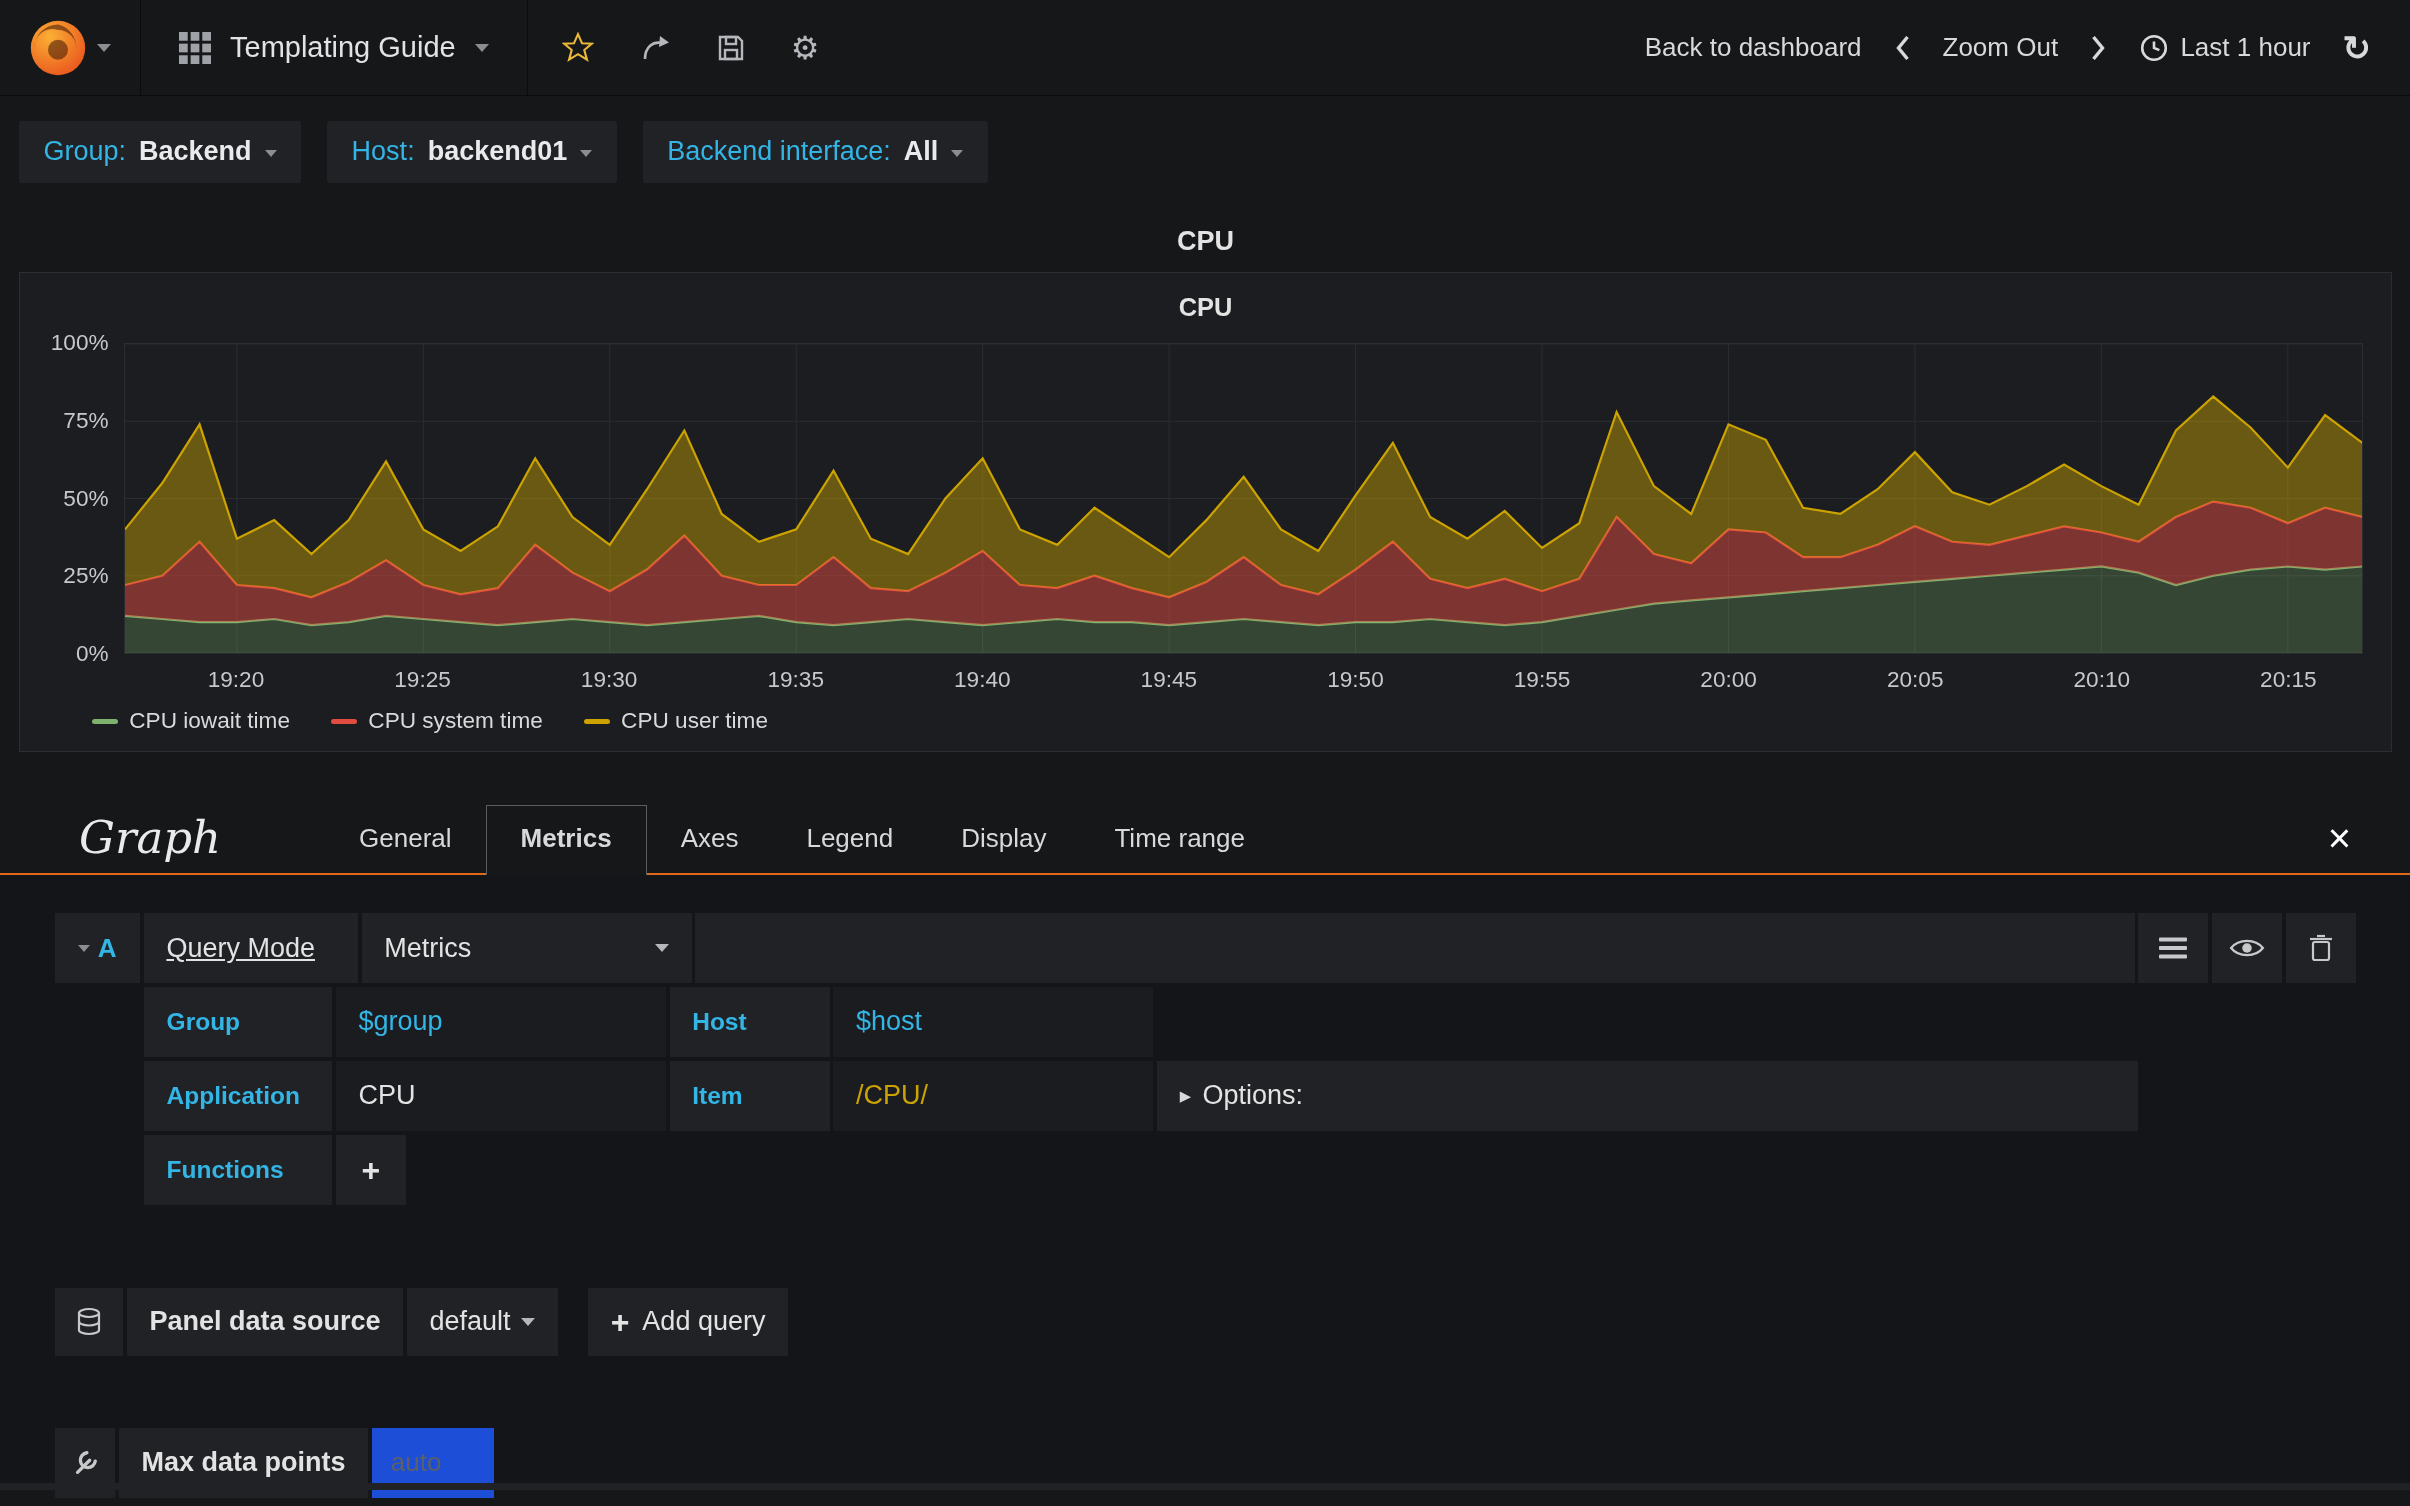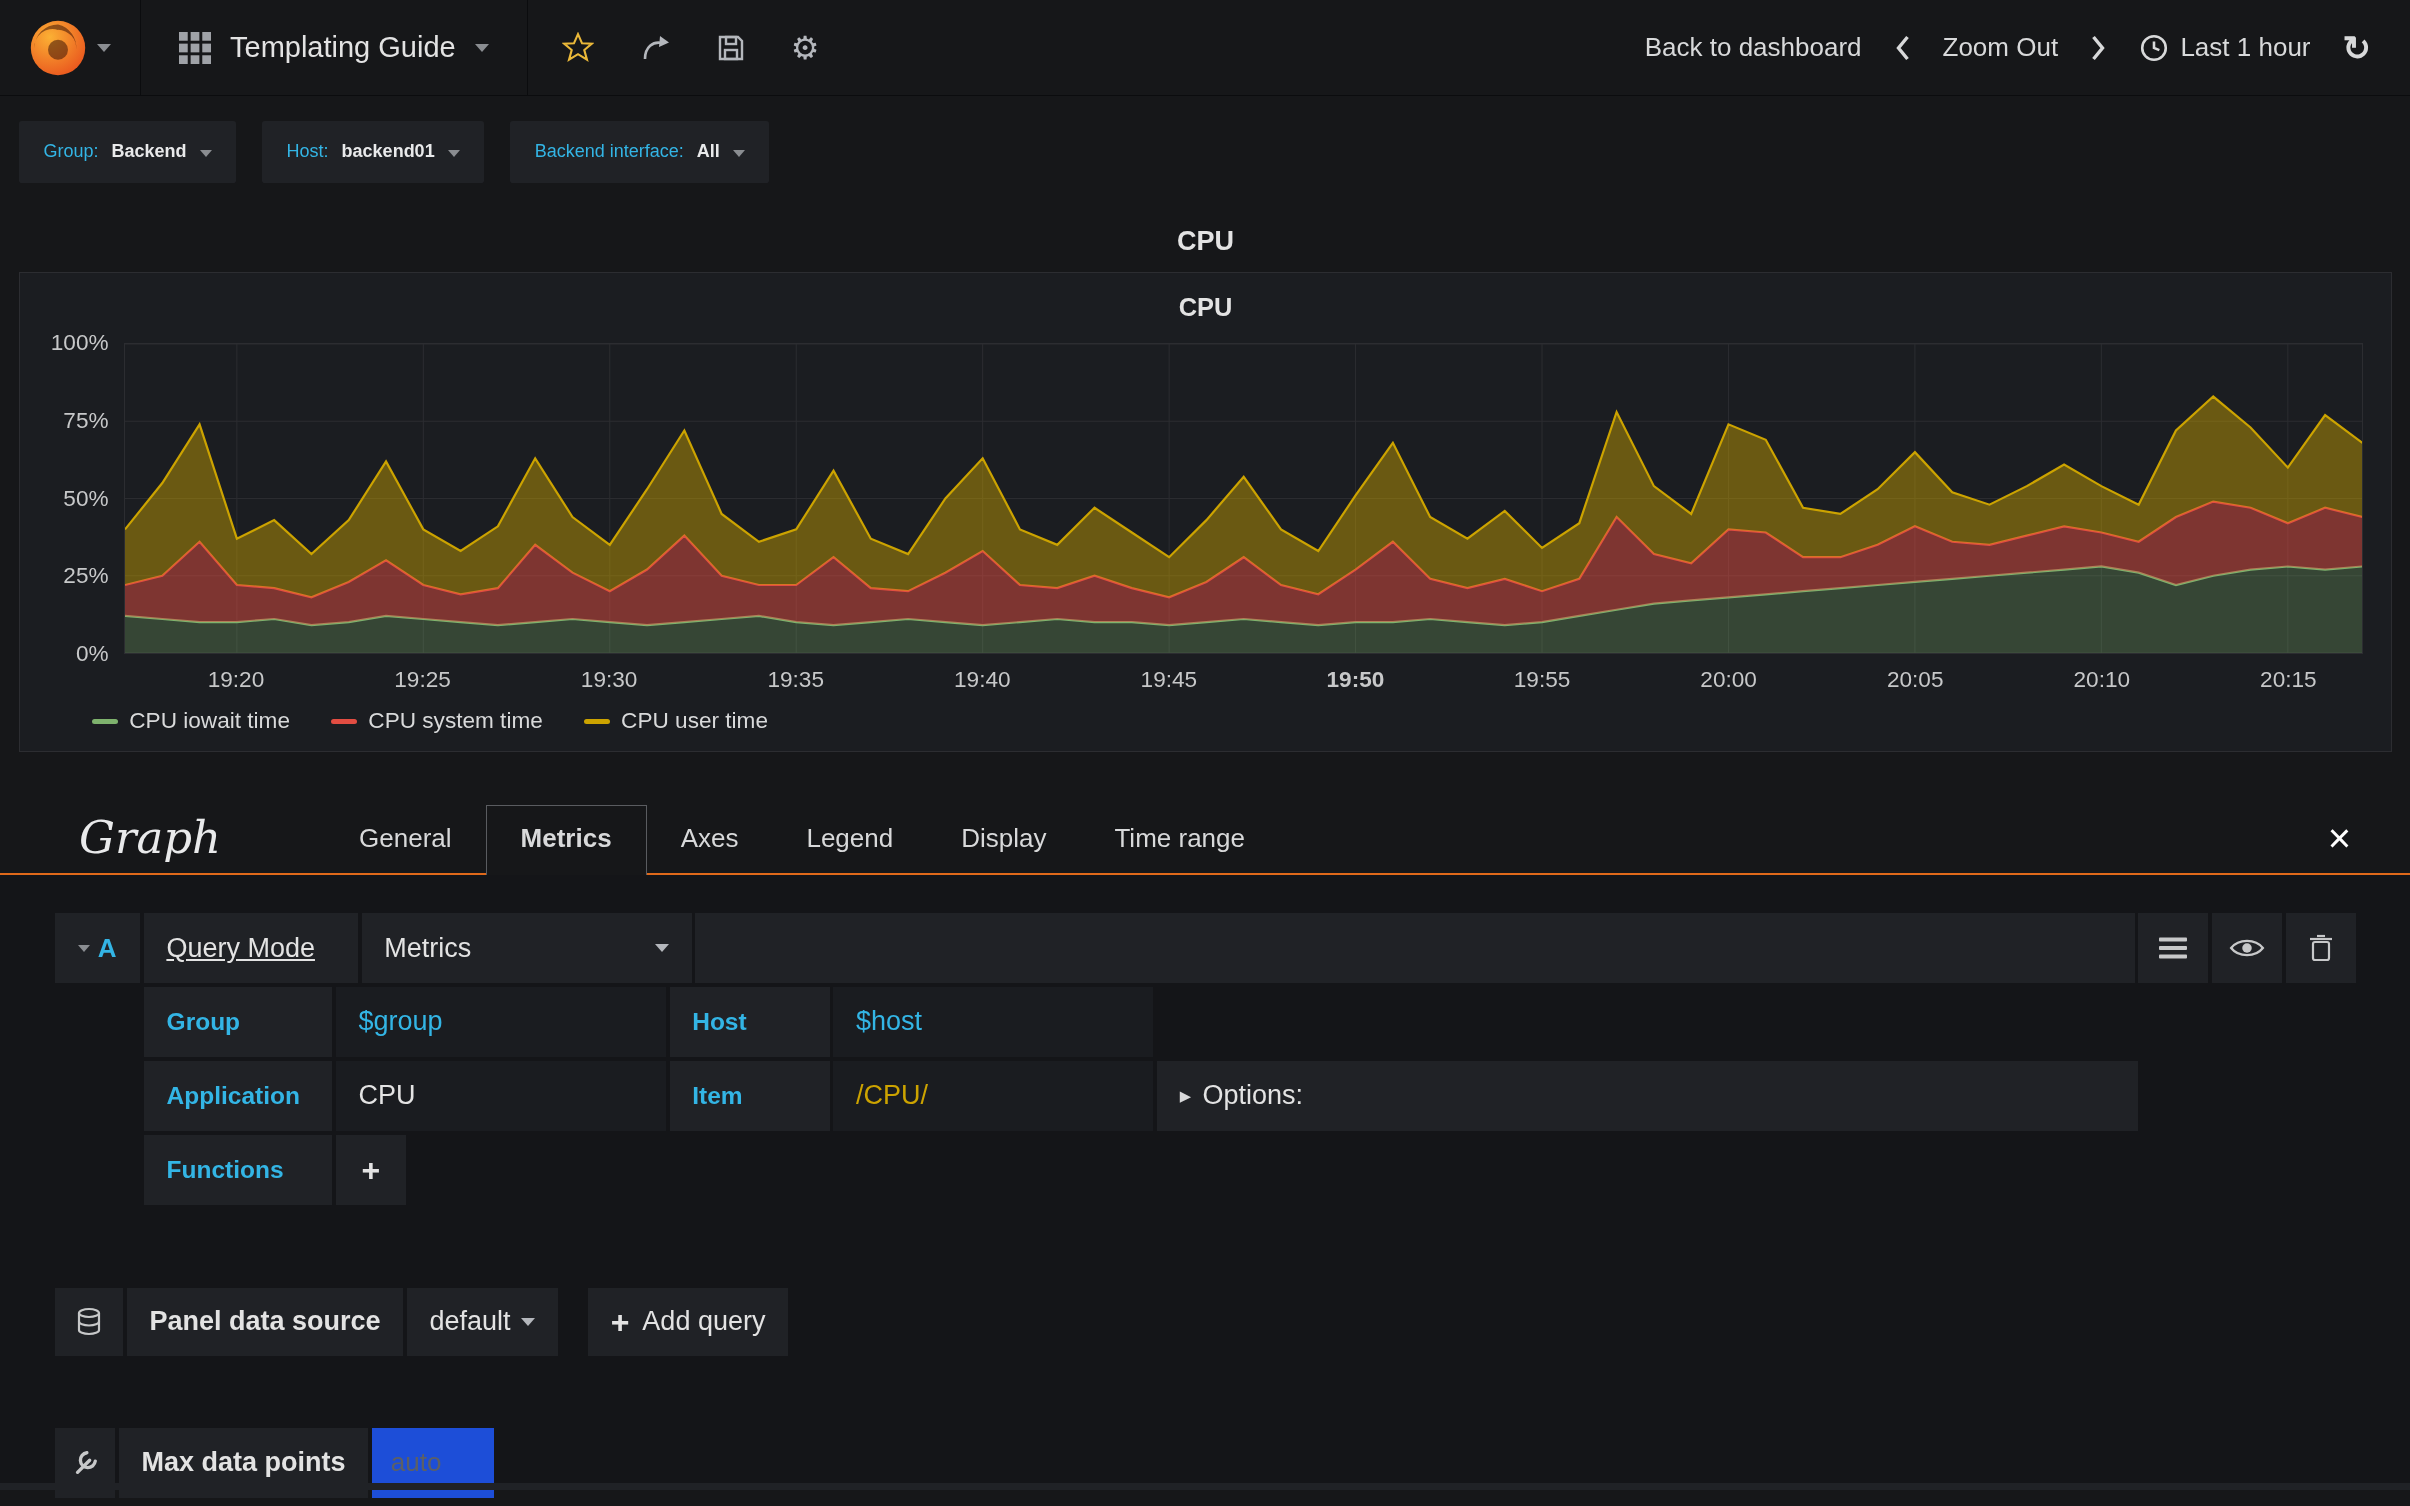--- a/index.html
+++ b/index.html
@@ -14,21 +14,21 @@
   .dash-title{font-size:29px;color:#e3e3e3;}
   .nav-actions{display:flex;align-items:center;gap:45px;margin-left:34px;}
   .nav-actions .abtn{background:none;border:none;cursor:pointer;display:flex;align-items:center;}
   .gear-glyph{font-size:32px;color:#b4b7bc;line-height:1;}
   .nav-right{margin-left:auto;display:flex;align-items:center;gap:32px;padding-right:40px;font-size:26px;color:#d8d9da;}
   .nav-right .abtn{background:none;border:none;cursor:pointer;display:flex;align-items:center;gap:11.3px;color:#d8d9da;font-size:26px;font-family:inherit;}
   .refresh-glyph{font-size:34px;color:#d8d9da;font-weight:bold;line-height:1;}
 
   
   .submenu{display:flex;gap:26px;padding:24.5px 19px 26px 19px;}
-  .variable{background:#202226;height:62px;display:flex;align-items:center;gap:13px;padding:0 24.5px;border-radius:2.8px;font-size:18px;cursor:pointer;}
+  .variable{background:#202226;height:62px;display:flex;align-items:center;gap:13px;padding:0 24.5px;border-radius:2.8px;font-size:27px;cursor:pointer;}
   .var-label{color:#33b5e5;}
   .var-value{color:#e9eaeb;font-weight:700;}
   .variable .caret{border-top-width:7.5px;border-left-width:6.6px;border-right-width:6.6px;margin-top:3.8px;}
 
   
   .row-title{text-align:center;font-size:27px;font-weight:700;color:#e3e3e3;margin:17px 0 15px 0;}
   .panel{margin:0 19px;background:#1b1d21;border:0.9px solid #2c2d31;padding:7.5px 0 9.4px 0;}
   .panel-title{text-align:center;font-size:25.4px;font-weight:700;color:#e3e3e3;padding:13px 0 21px 0;}
   .chart-wrap{display:flex;padding:0 28px 0 22.6px;}
   .y-axis{position:relative;width:81px;height:311px;flex:none;}
@@ -240,21 +240,21 @@
         </svg>
     </div>
   </div>
   <div class="x-labels" id="x-labels">
       <span style="left: 5%;">19:20</span>
       <span style="left: 13.3333%;">19:25</span>
       <span style="left: 21.6667%;">19:30</span>
       <span style="left: 30%;">19:35</span>
       <span style="left: 38.3333%;">19:40</span>
       <span style="left: 46.6667%;">19:45</span>
-      <span style="left: 55%; font-weight: bold;">19:50</span>
+      <span style="left: 55%;">19:50</span>
       <span style="left: 63.3333%;">19:55</span>
       <span style="left: 71.6667%;">20:00</span>
       <span style="left: 80%;">20:05</span>
       <span style="left: 88.3333%;">20:10</span>
       <span style="left: 96.6667%;">20:15</span>
     </div>
   <div class="legend">
     <div class="legend-item">
       <span class="legend-swatch" style="background: rgb(126, 178, 109);"></span>
       <span>CPU iowait time</span>

